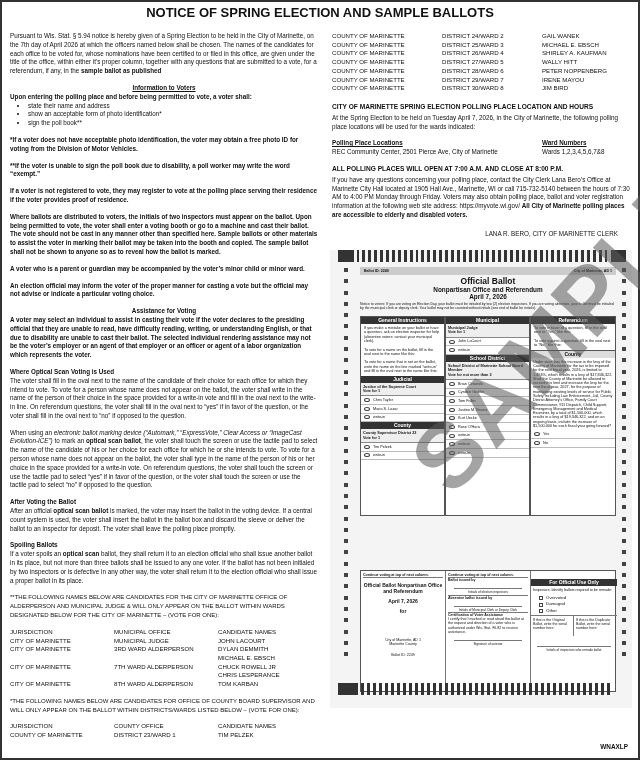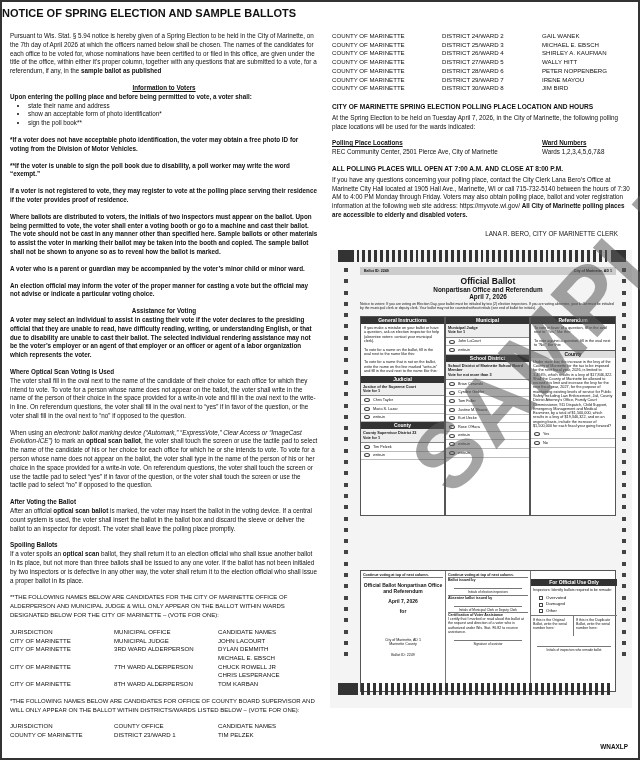--- a/index.html
+++ b/index.html
@@ -1,18 +1,18 @@
 <!DOCTYPE html>
 <html><head>
 <meta charset="utf-8">
 <style>
   *{box-sizing:border-box;margin:0;padding:0}
   body{width:640px;height:760px;background:#fff;font-family:"Liberation Sans",sans-serif;color:#111;overflow:hidden}
   .page{position:relative;width:640px;height:760px;border:2px solid #333;background:#fff}
-  .title{font-weight:bold;font-size:11px;line-height:10px;padding-top:6px}
+  .title{text-align:center;font-weight:bold;font-size:13px;line-height:10px;padding-top:6px}
   .cols{position:absolute;top:30px;left:8px;right:8px;display:flex;gap:14px}
   .col-left{width:310px;font-size:6.3px;line-height:8.8px}
   .col-right{width:300px;font-size:6.3px;line-height:8.8px}
   p{margin-bottom:8px}
   .b{font-weight:bold}
   .center{text-align:center}
   .u{text-decoration:underline}
   ul{margin-left:18px;margin-bottom:8px}
   li{list-style:disc}
   .grid3{display:grid;grid-template-columns:104px 104px 100px;font-size:6.1px;line-height:8.7px}

